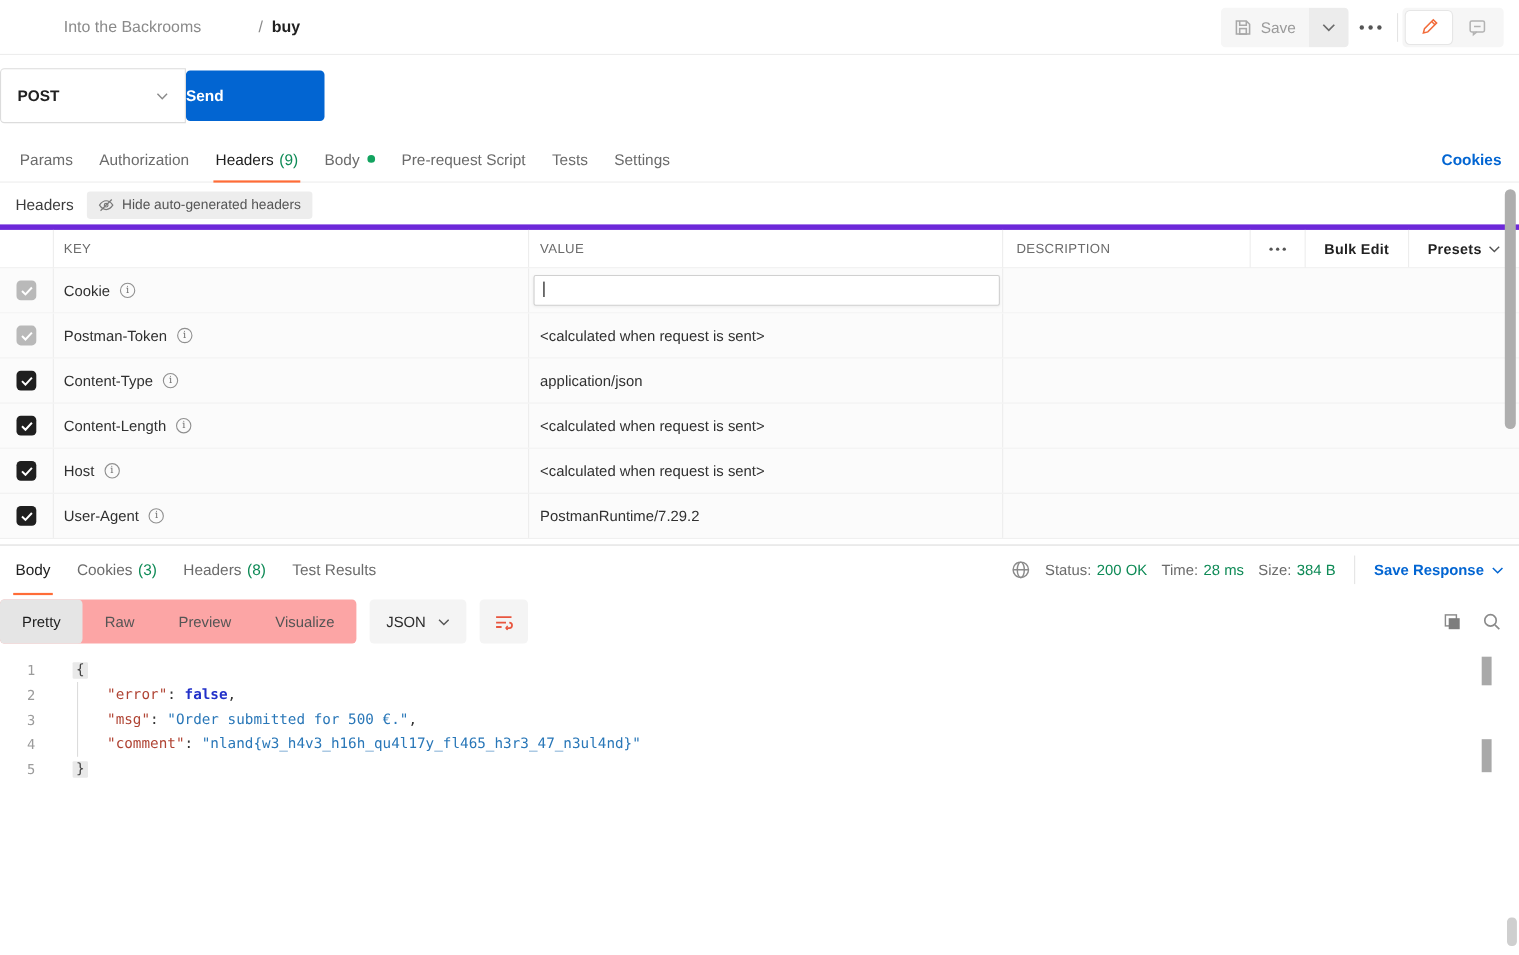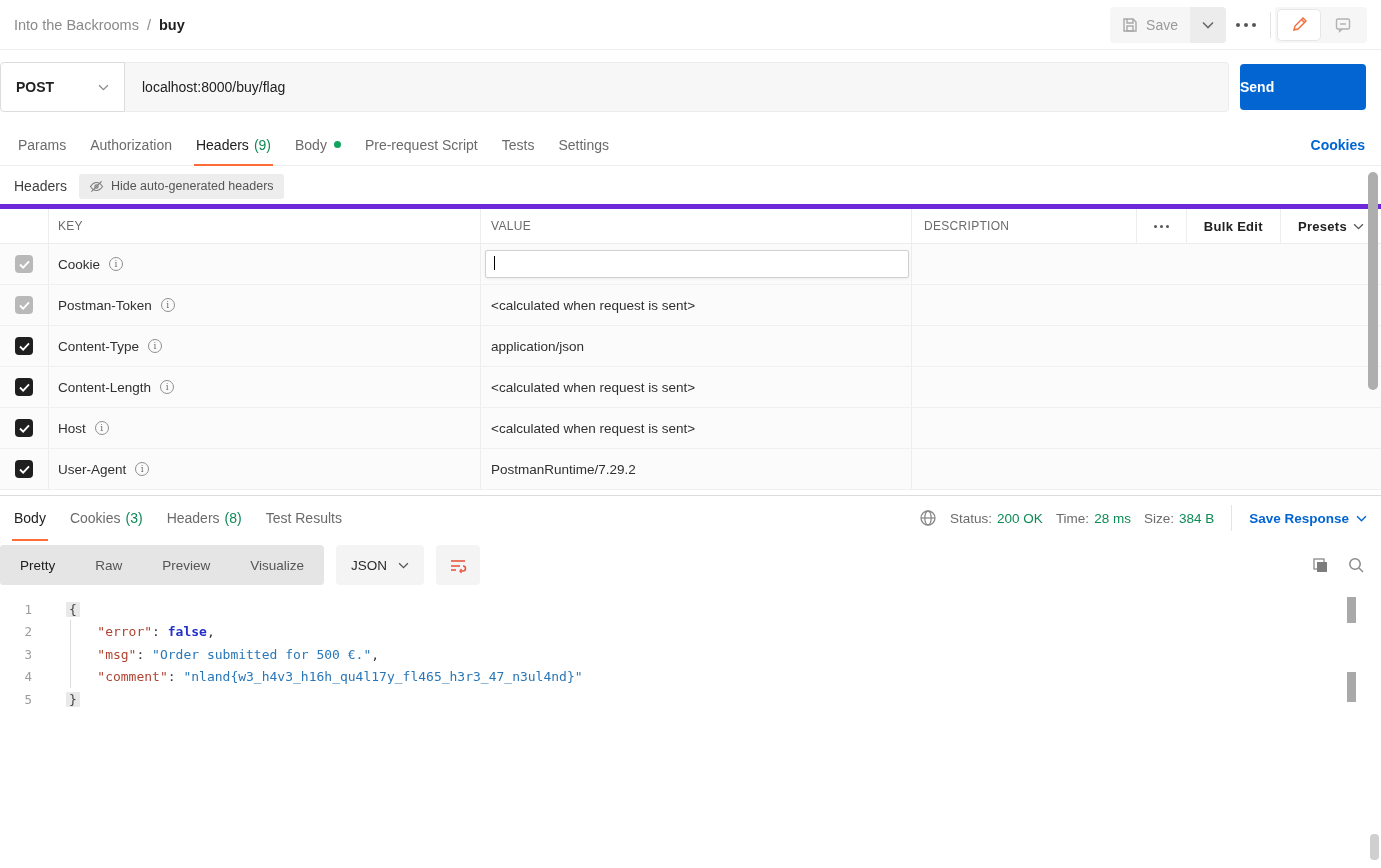--- a/index.html
+++ b/index.html
@@ -12,35 +12,35 @@
   body{
     width:1381px;height:868px;overflow:hidden;position:relative;
     background:#fff;color:var(--text);
     font-family:"Liberation Sans",sans-serif;font-size:14px;
   }
   svg{display:block;}
   
   .topbar{height:50px;display:flex;align-items:center;justify-content:space-between;
     padding:0 14px;border-bottom:1px solid var(--border);}
   .breadcrumb{display:flex;align-items:center;gap:8px;font-size:14.5px;}
-  .crumb-collection,.crumb-sep{color:#8a8a8a;}
+  .crumb-collection,.crumb-sep{color:#8a8a8a;margin-left:44px;}
   .crumb-request{color:var(--text);font-weight:700;}
   .topbar-actions{display:flex;align-items:center;}
   .btn-group{display:flex;align-items:center;background:#f6f6f6;border-radius:4px;height:36px;overflow:hidden;}
   .save-main{display:flex;align-items:center;gap:8px;padding:0 12px;height:100%;color:#9a9a9a;font-size:14px;}
   .save-caret{width:36px;height:100%;display:flex;align-items:center;justify-content:center;background:#ececec;color:#6b6b6b;}
   .more-dots{display:flex;gap:4px;padding:0 10px;align-items:center;height:36px;}
   .more-dots i{width:4px;height:4px;border-radius:50%;background:#555;}
   .v-div{width:1px;height:26px;background:#e4e4e4;margin:0 4px;}
   .edit-group{padding:3px;gap:2px;}
   .icon-btn{width:42px;height:30px;display:flex;align-items:center;justify-content:center;border-radius:4px;}
   .icon-btn.white{background:#fff;box-shadow:0 0 0 1px #e6e6e6;}
   
   .request-bar{height:74px;display:flex;align-items:center;padding:0 15px 0 0;}
-  .method-select{width:125px;height:50px;border:1px solid #dcdcdc;border-radius:4px 0 0 4px;
+  .method-select{width:169px;height:50px;border:1px solid #dcdcdc;border-radius:4px 0 0 4px;
     background:#fff;display:flex;align-items:center;justify-content:space-between;padding:0 15px;
     font-weight:600;font-size:14px;z-index:1;gap:44px;}
   .url-field{flex:1;height:50px;background:#f7f7f7;border:1px solid #ececec;border-left:none;
     border-radius:0 4px 4px 0;display:flex;align-items:center;padding:0 17px;font-size:14px;margin-right:11px;}
   .send-btn{width:126px;height:46px;background:var(--blue);border:none;border-radius:4px;color:#fff;
     display:flex;align-items:center;padding:0;cursor:pointer;gap:48px;}
   .send-label{flex:1;text-align:center;font-size:14px;font-weight:700;font-family:"Liberation Sans",sans-serif;}
   .send-sep{width:1px;height:26px;background:rgba(255,255,255,.45);}
   .send-caret{width:38px;display:flex;align-items:center;justify-content:center;}
   
@@ -86,21 +86,21 @@
   .panel-scrollbar .thumb{width:10px;height:218px;background:#aeaeae;border-radius:5px;}
   
   .response{border-top:1px solid #dcdcdc;margin-top:5px;}
   .resp-tabs{height:44px;display:flex;align-items:center;padding:0 14px 0 2px;color:var(--gray);font-size:14px;}
   .resp-meta{margin-left:auto;display:flex;align-items:center;gap:13px;font-size:13.5px;}
   .meta-label{color:var(--gray);}
   .meta-value{color:var(--green);}
   .meta-pair{display:flex;gap:5px;}
   .save-response{color:var(--blue);font-weight:600;display:flex;align-items:center;gap:7px;cursor:pointer;}
   .resp-toolbar{height:50px;display:flex;align-items:center;gap:12px;padding:0 16px 0 0;}
-  .view-group{display:flex;background:#e5e5e5;border-radius:4px;height:40px;align-items:stretch;}
+  .view-group{display:flex;background:#fca5a5;border-radius:4px;height:40px;align-items:stretch;}
   .view-item{padding:0 20px;display:flex;align-items:center;font-size:13.5px;color:#555;border-radius:4px;cursor:pointer;}
   .view-item.active{background:#e5e5e5;color:#1d1d1d;}
   .lang-pill{background:#f4f4f4;border-radius:4px;height:40px;padding:0 15px;display:flex;align-items:center;gap:11px;
     font-size:13.5px;color:#2b2b2b;cursor:pointer;}
   .wrap-pill{background:#f4f4f4;border-radius:4px;width:44px;height:40px;display:flex;align-items:center;justify-content:center;cursor:pointer;}
   .resp-icons{margin-left:auto;display:flex;gap:18px;align-items:center;}
   
   .code-area{position:relative;padding-top:8px;font-family:"DejaVu Sans Mono","Liberation Mono",monospace;font-size:13px;height:268px;}
   .code-line{display:flex;height:22.5px;align-items:center;}
   .ln{width:46px;flex:none;text-align:right;padding-right:14px;color:#9c9c9c;font-size:12.5px;}
@@ -166,23 +166,20 @@
   </div>
 </header>
 
 <section class="request-bar">
   <div class="method-select">
     <span>POST</span>
     <svg width="11" height="7" viewBox="0 0 12 8" fill="none" stroke="#8a8a8a" stroke-width="1.5">
         <path d="M1 1.5 6 6.5 11 1.5"></path>
       </svg>
   </div>
-  <div class="url-field">
-    <span>localhost:8000/buy/flag</span>
-  </div>
   <button class="send-btn">
     <span class="send-label">Send</span>
     <span class="send-sep"></span>
     <span class="send-caret">
       <svg width="12" height="8" viewBox="0 0 12 8" fill="none" stroke="#fff" stroke-width="1.7">
           <path d="M1 1.5 6 6.5 11 1.5"></path>
         </svg>
     </span>
   </button>
 </section>

